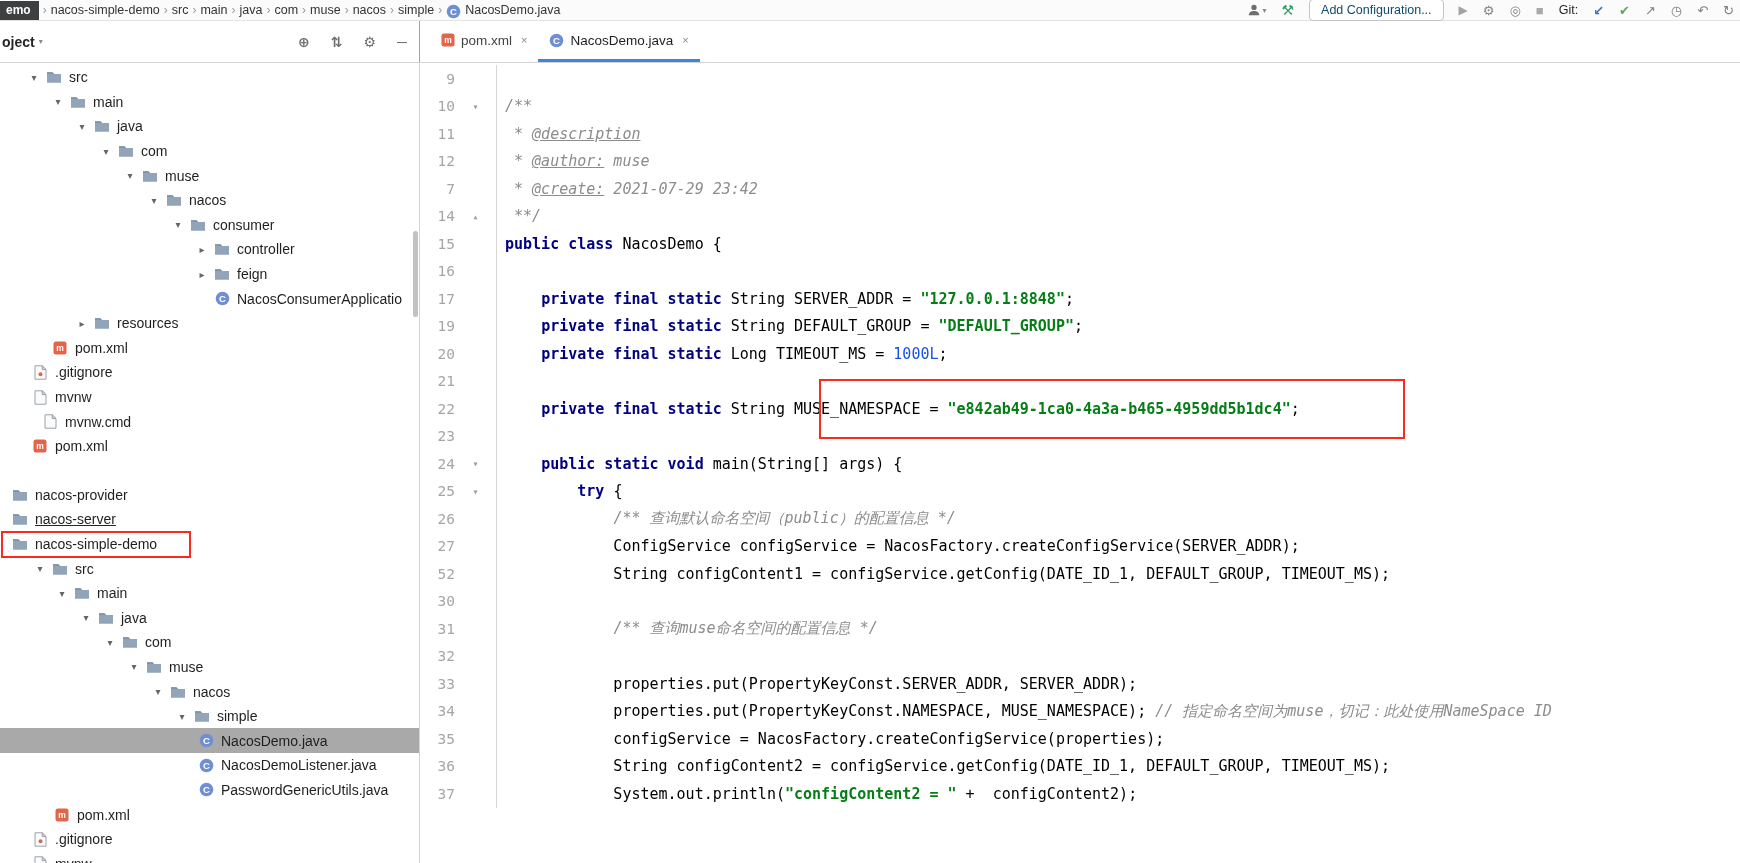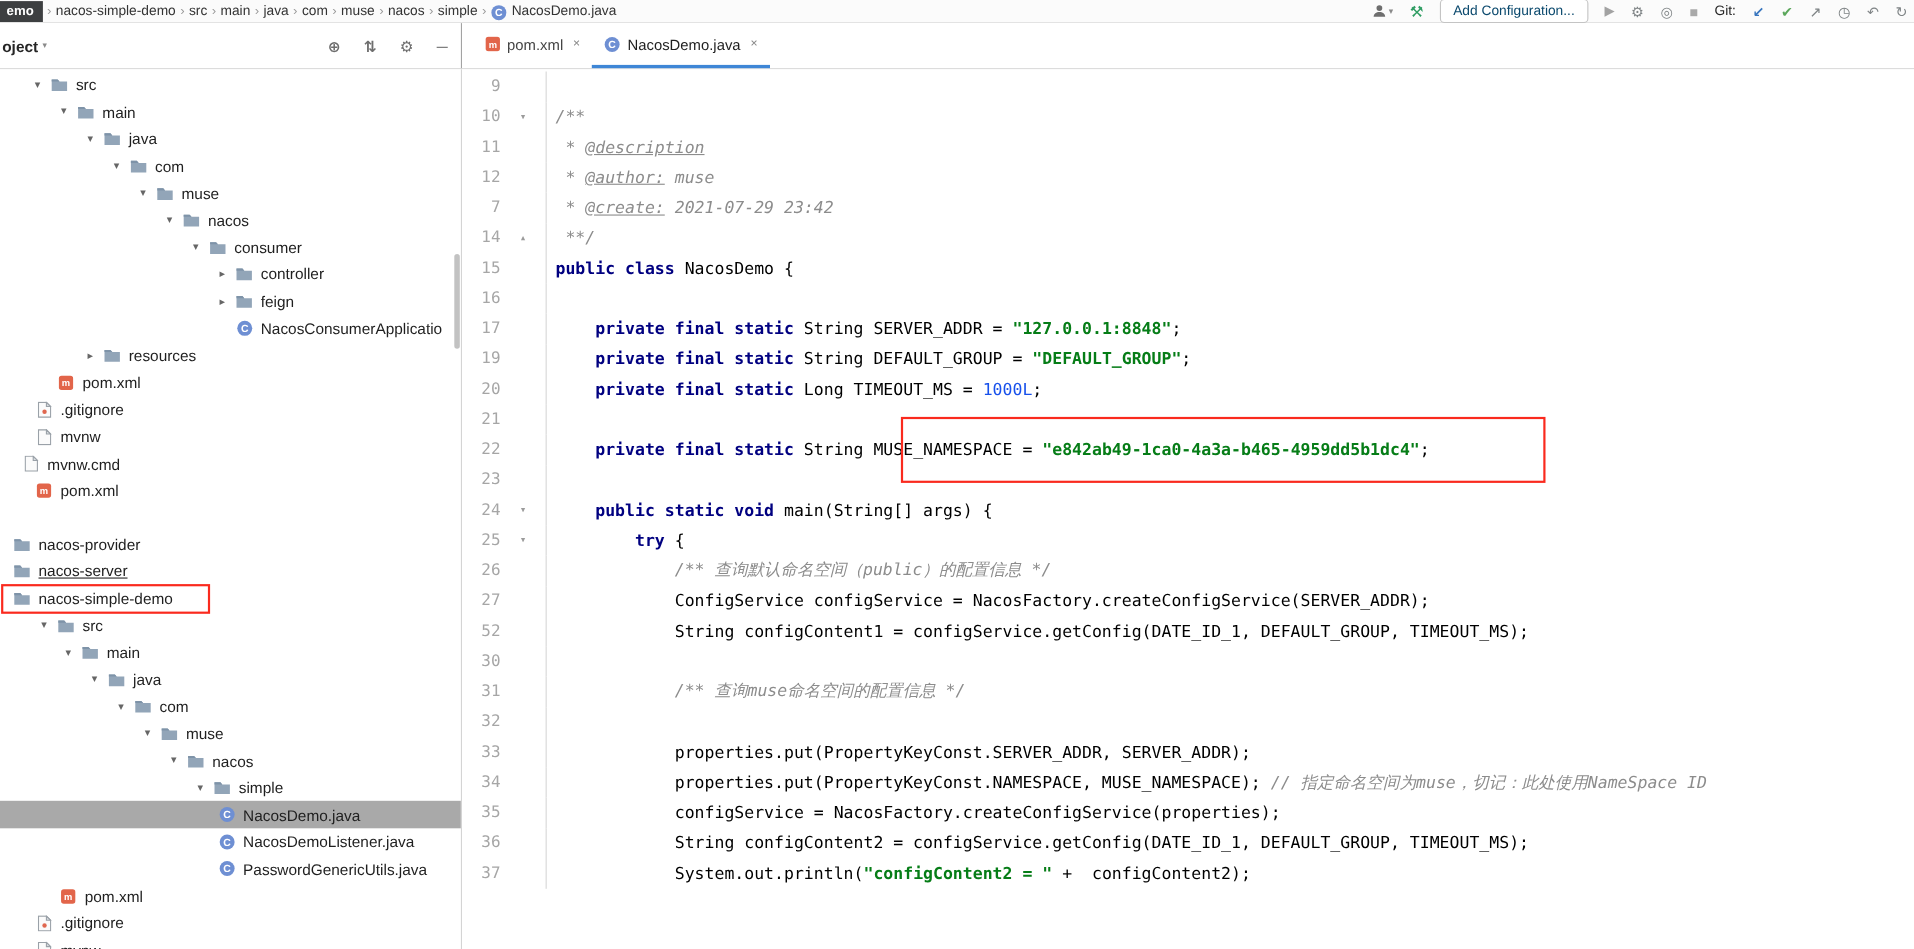--- a/index.html
+++ b/index.html
@@ -331,21 +331,21 @@
         </div>
         <div class="tree-row" style="padding-left: 30px;">
           <span class="ticon">
             <svg width="13" height="15" viewBox="0 0 13 15">
               <path d="M1 .8h7.2L12 4.6v9.6H1z" fill="#fbfbfb" stroke="#9aa1a8"></path>
               <path d="M8.2 .8 12 4.6H8.2z" fill="#d9dde1" stroke="#9aa1a8"></path>
             </svg>
           </span>
           <span class="tlabel">mvnw</span>
         </div>
-        <div class="tree-row" style="padding-left: 18px;">
+        <div class="tree-row" style="padding-left: 40px;">
           <span class="ticon">
             <svg width="13" height="15" viewBox="0 0 13 15">
               <path d="M1 .8h7.2L12 4.6v9.6H1z" fill="#fbfbfb" stroke="#9aa1a8"></path>
               <path d="M8.2 .8 12 4.6H8.2z" fill="#d9dde1" stroke="#9aa1a8"></path>
             </svg>
           </span>
           <span class="tlabel">mvnw.cmd</span>
         </div>
         <div class="tree-row" style="padding-left: 30px;">
           <span class="ticon">

